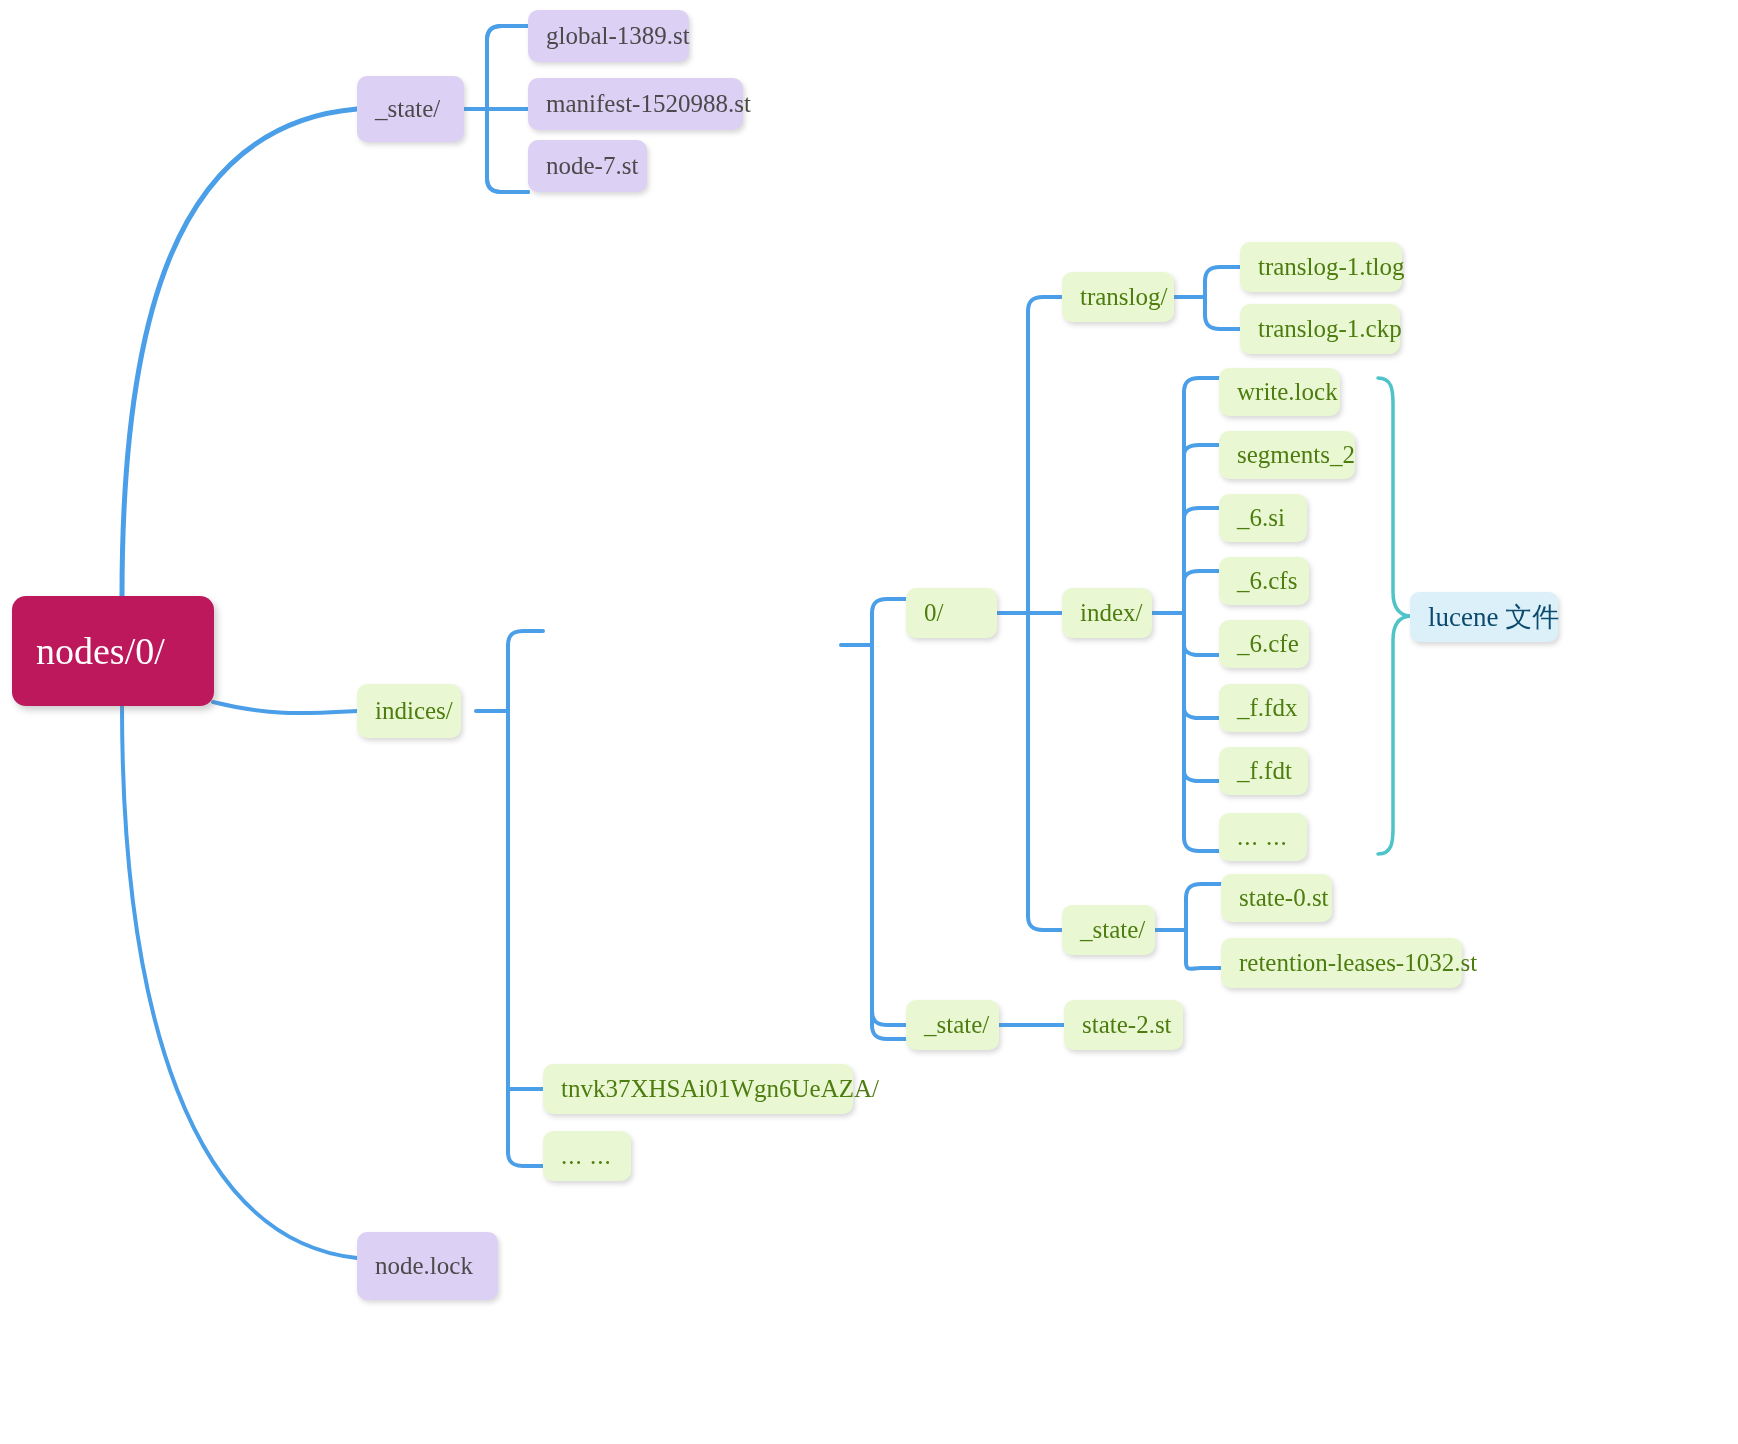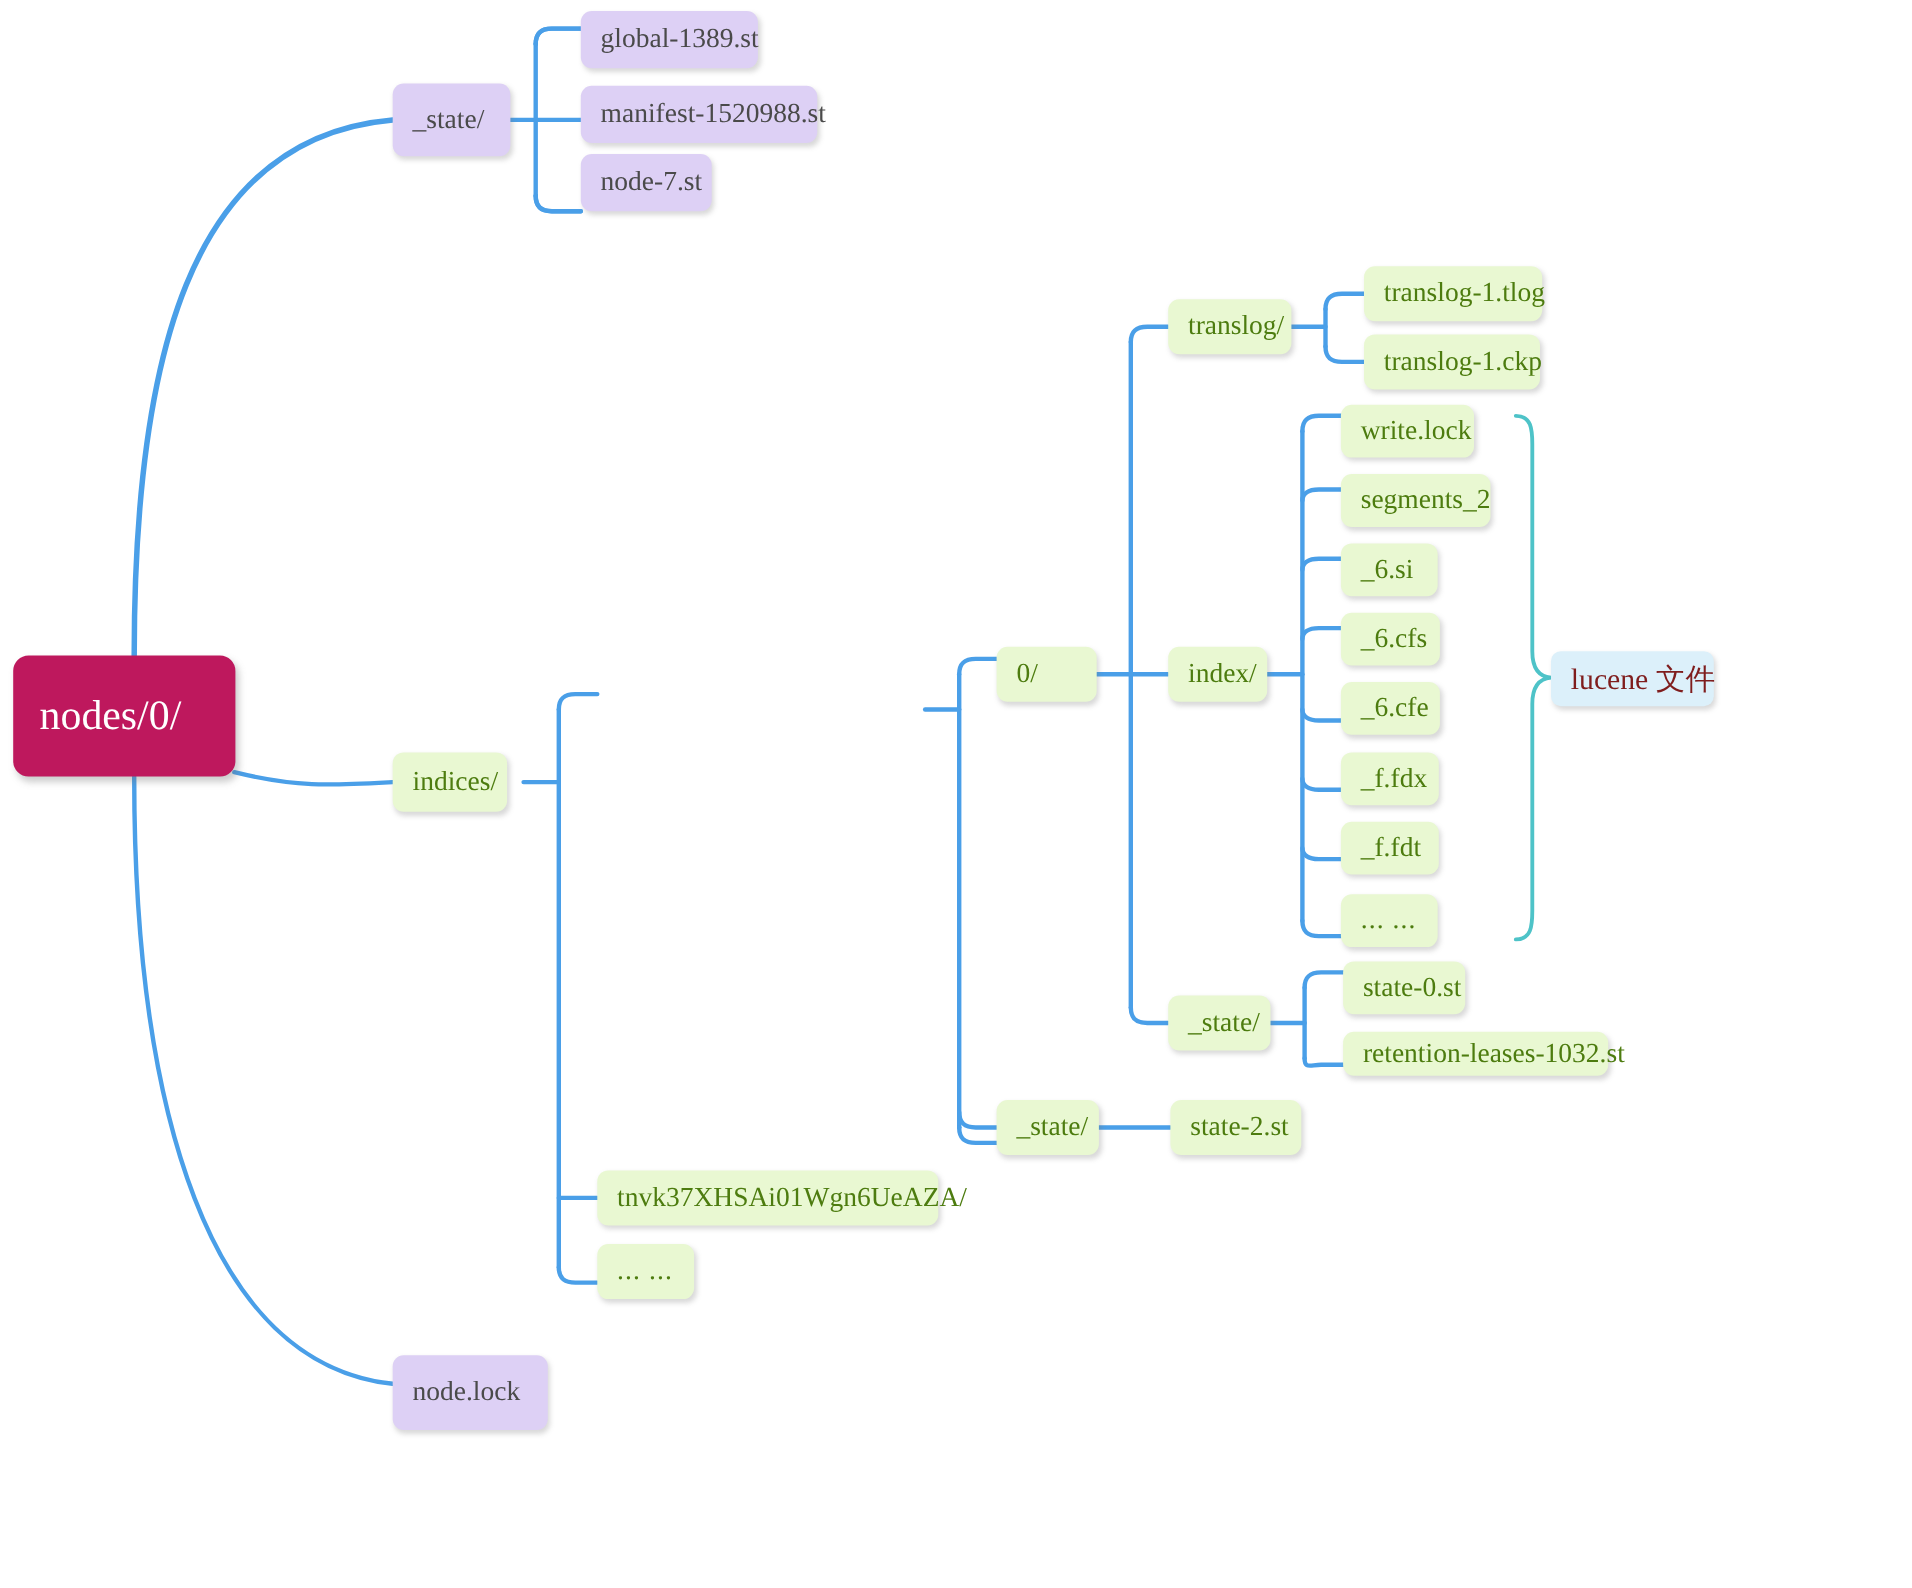--- a/index.html
+++ b/index.html
@@ -8,21 +8,21 @@
   #stage{position:absolute;left:0;top:0;width:1738px;height:1444px;}
   svg.links{position:absolute;left:0;top:0;width:1738px;height:1444px;pointer-events:none;}
   .node{position:absolute;box-sizing:border-box;display:flex;align-items:center;
         border-radius:10px;white-space:nowrap;
         box-shadow:2px 3px 5px rgba(120,120,120,0.28);}
   .node span{display:block;width:100%;}
   .root{background:#be185d;color:#ffffff;border-radius:14px;font-size:38px;
         padding:0 24px;box-shadow:3px 4px 7px rgba(110,110,110,0.35);}
   .purple{background:#ddd0f5;color:#4a4a4a;font-size:25px;padding:0 18px;}
   .green{background:#e9f8d2;color:#4d7c0f;font-size:25px;padding:0 18px;}
-  .note{background:#dcf0fa;color:#7f1d1d;font-size:27px;padding:0 18px;border-radius:9px;
+  .note{background:#dcf0fa;color:#0c4a6e;font-size:27px;padding:0 18px;border-radius:9px;
         font-family:"Liberation Serif","DejaVu Serif",serif;}
   .ell{letter-spacing:1px;}
 </style>
 </head>
 <body>
 
 <div id="stage">
 
   <svg class="links" viewBox="0 0 1738 1444">
     <g fill="none" stroke="#4a9fe8" stroke-width="4" stroke-linecap="round">
@@ -166,21 +166,21 @@
   <div class="node green ell" style="left:1219px;top:813px;width:88px;height:48px;">
     <span>... ...</span>
   </div>
 
   <div class="node green" style="left:1062px;top:905px;width:93px;height:50px;">
     <span>_state/</span>
   </div>
   <div class="node green" style="left:1221px;top:874px;width:111px;height:48px;">
     <span>state-0.st</span>
   </div>
-  <div class="node green" style="left:1221px;top:938px;width:241px;height:40px;">
+  <div class="node green" style="left:1221px;top:938px;width:241px;height:50px;">
     <span>retention-leases-1032.st</span>
   </div>
 
   <div class="node note" style="left:1410px;top:592px;width:148px;height:50px;">
     <span>lucene 文件</span>
   </div>
 
   <div class="node purple" style="left:357px;top:1232px;width:141px;height:68px;">
     <span>node.lock</span>
   </div>

